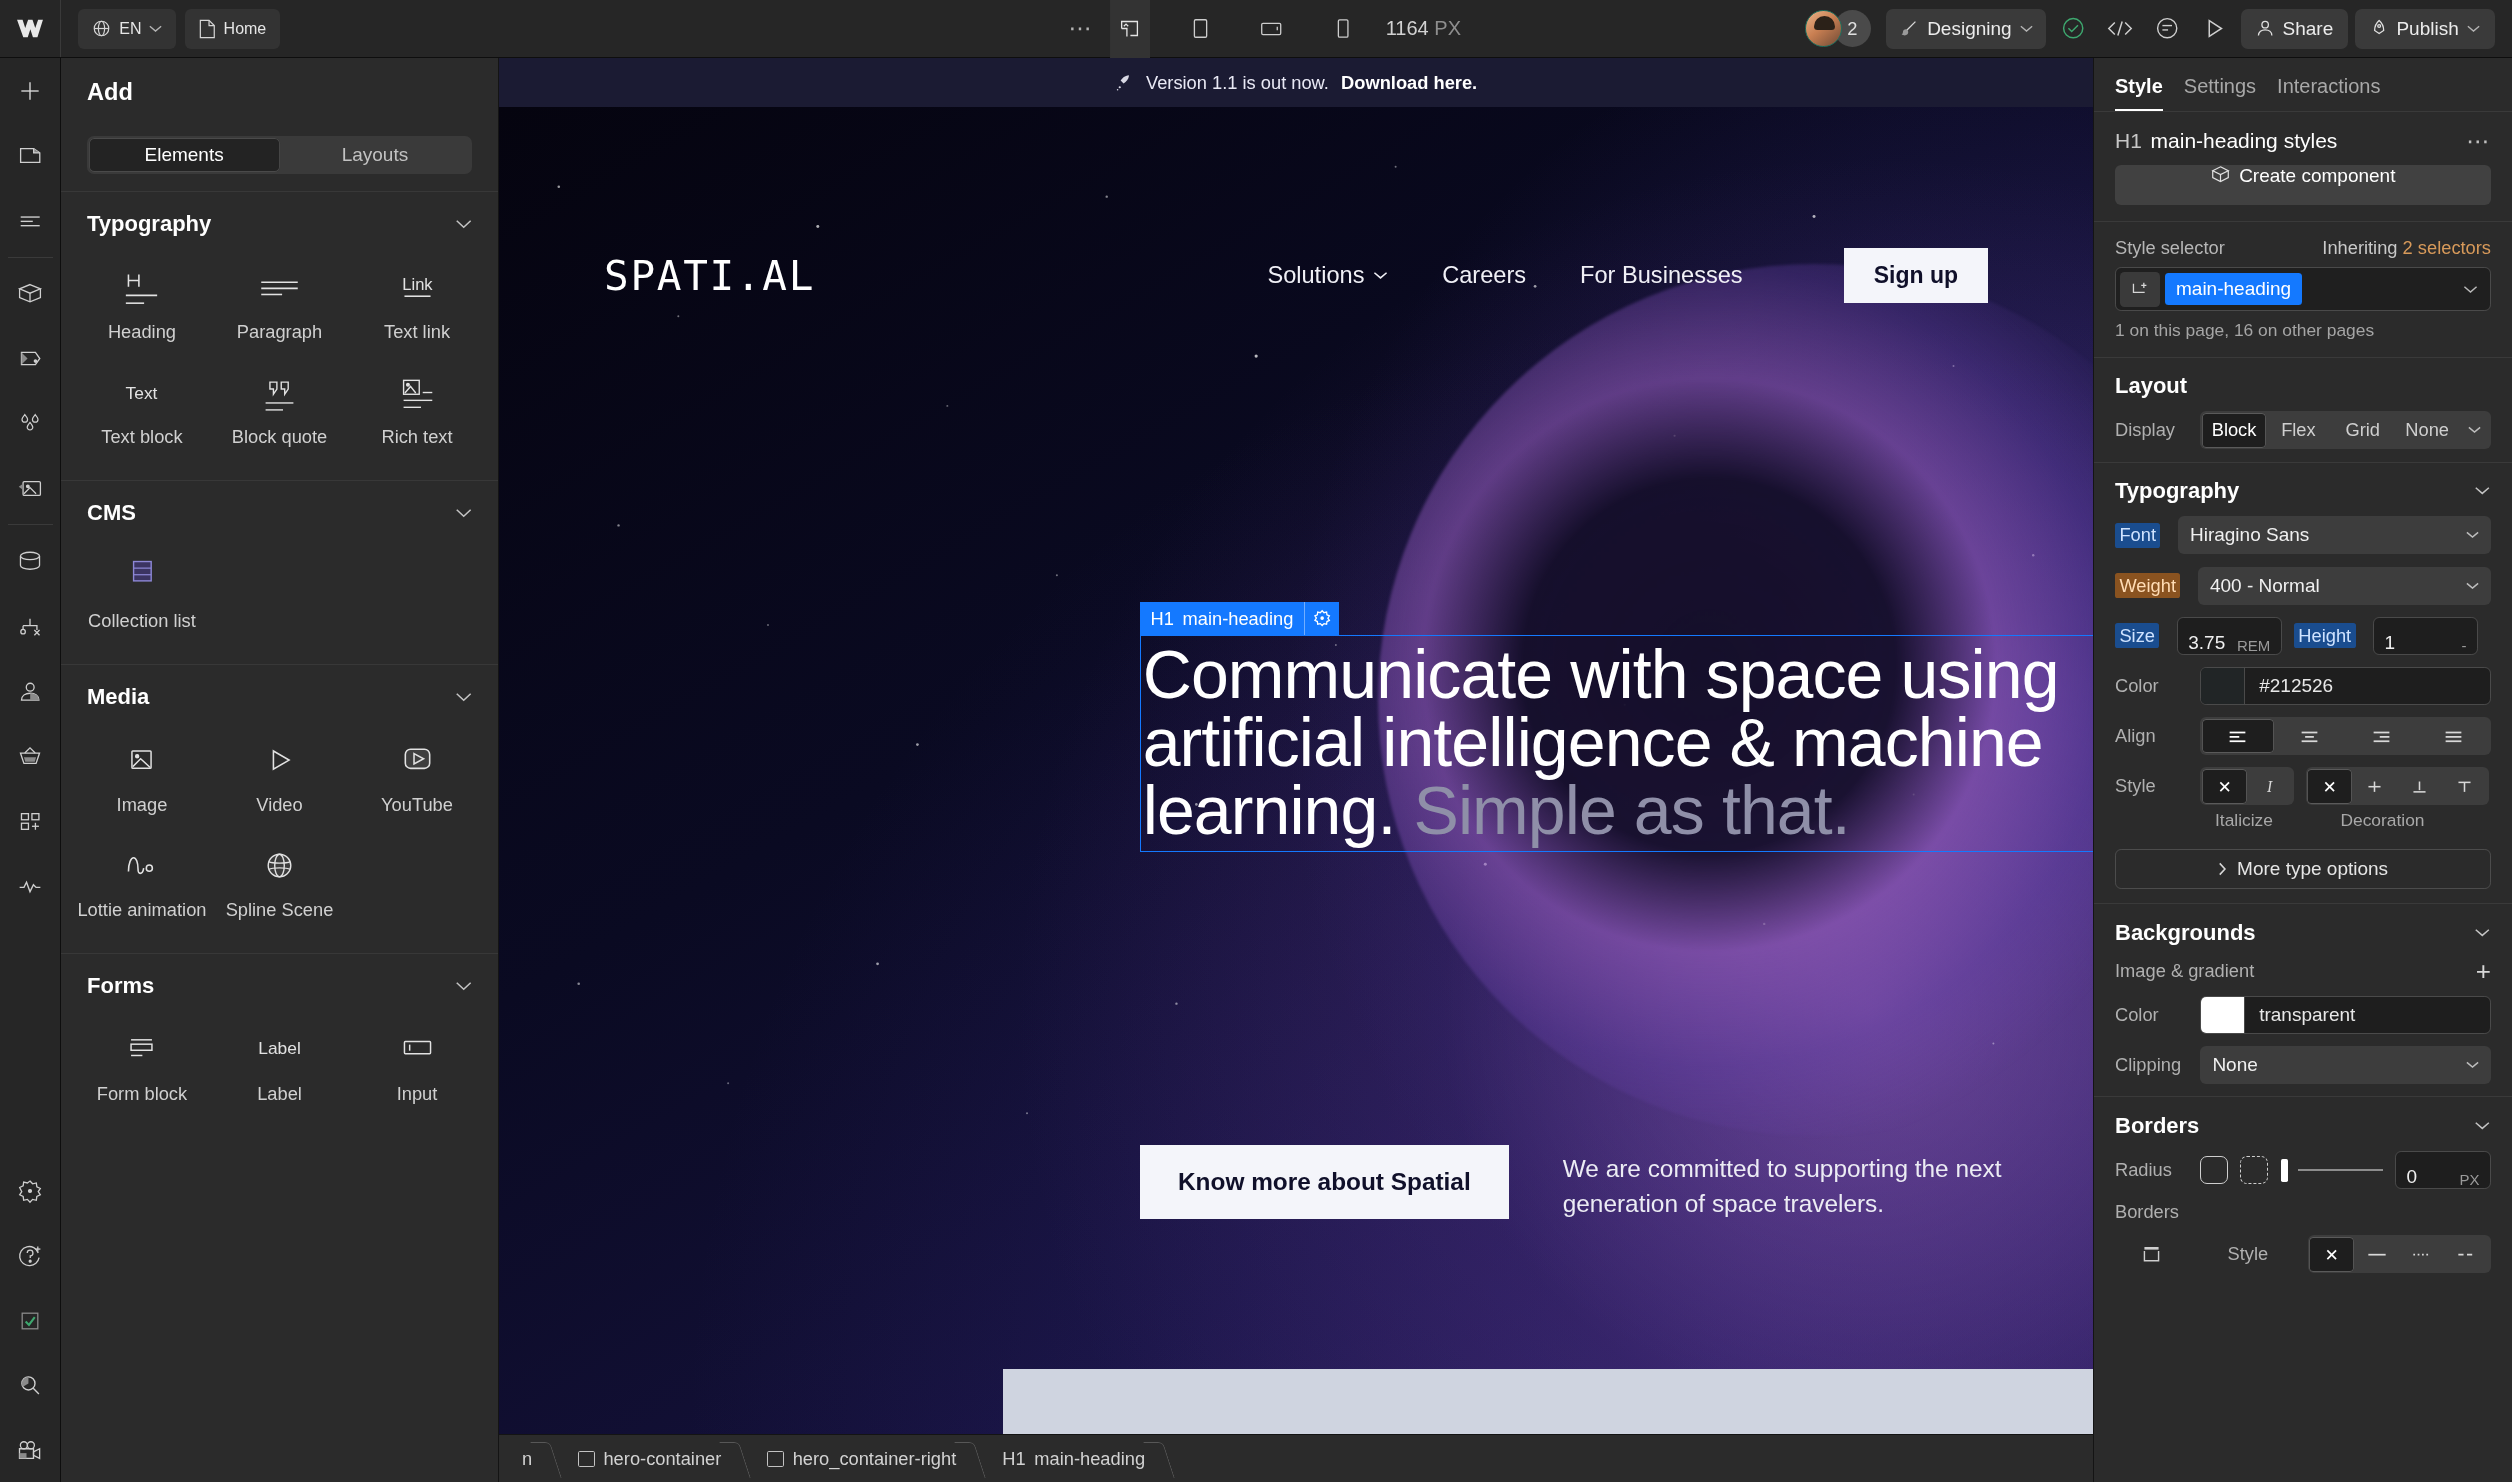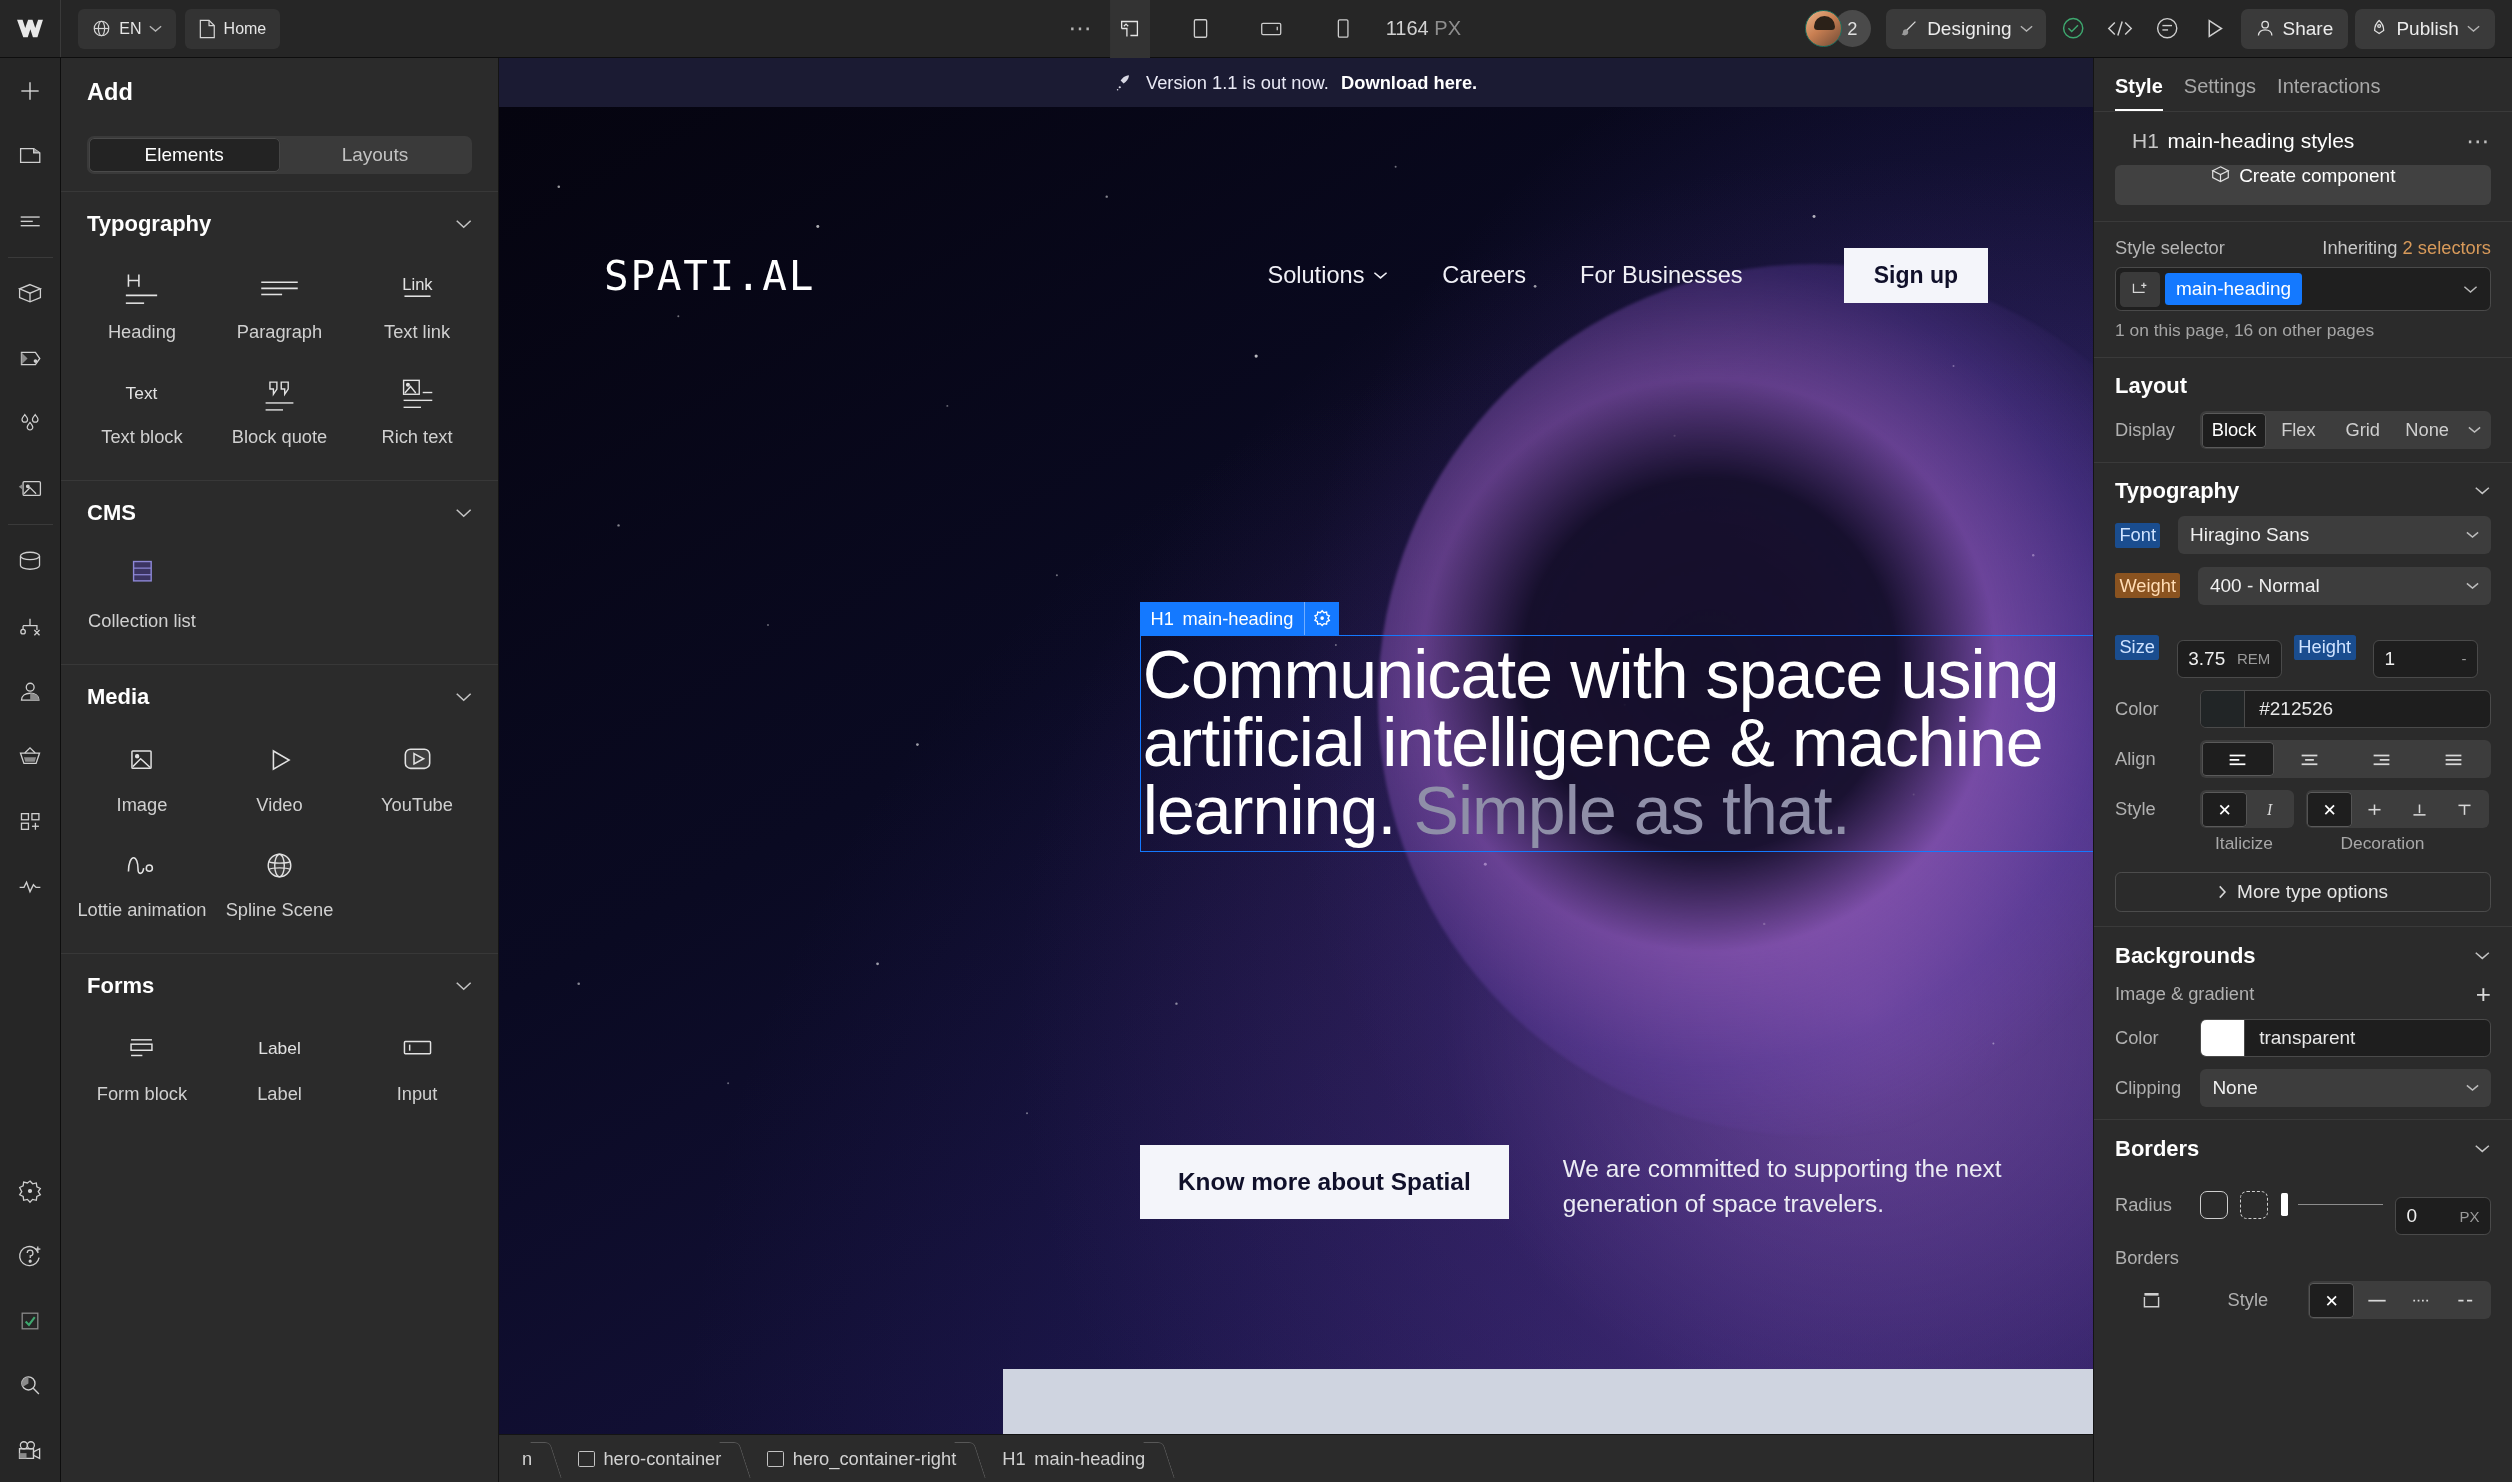--- a/index.html
+++ b/index.html
@@ -184,21 +184,21 @@
   .bx { width: 16.6px; height: 16.6px; border: 1.7px solid #c3c3c3; border-radius: 1.7px; }
 
   
   .style {
     width: 419px; background: #2b2b2b; border-left: 0.9px solid #141414; flex: 0 0 419px;
     display: flex; flex-direction: column; overflow: hidden;
   }
   .sp-tabs { display: flex; gap: 21px; padding: 17.4px 21px 0; border-bottom: 0.9px solid #3a3a3a; }
   .sp-tab { font-size: 20px; color: #a8a8a8; padding-bottom: 10.5px; cursor: pointer; border-bottom: 2.6px solid transparent; }
   .sp-tab.active { color: #fff; font-weight: bold; border-bottom-color: #fff; }
-  .sp-row { display: flex; align-items: center; padding: 0 21px; margin-left: 17px; }
+  .sp-row { display: flex; align-items: center; padding: 0 21px; }
   .sp-elhdr { justify-content: space-between; padding-top: 15.7px; padding-bottom: 10.5px; }
   .sp-elname { font-size: 21px; color: #fff; }
   .sp-elname .tag { color: #c7c7c7; margin-right: 8.7px; }
   .dots { color: #c0c0c0; font-size: 23px; cursor: pointer; letter-spacing: 1.7px; }
   .cc-btn {
     margin: 0 21px 15.7px; height: 40px; background: #414141; border-radius: 6.1px;
     display: flex; justify-content: center; gap: 9.6px;
     color: #fff; font-size: 19px; cursor: pointer;
   }
   .divider { height: 0.9px; background: #3a3a3a; }
@@ -229,21 +229,21 @@
   .segopt { flex: 1; display: flex; align-items: center; justify-content: center; font-size: 18.3px; color: #cfcfcf; border-radius: 4.4px; cursor: pointer; height: 100%; }
   .segopt.active { background: #1e1e1e; color: #fff; box-shadow: 0 0 0 0.9px #5a5a5a inset; }
   .segcaret { width: 30px; display: flex; align-items: center; justify-content: center; color: #bdbdbd; cursor: pointer; }
   .sel {
     flex: 1; height: 38px; background: #3d3d3d; border-radius: 6.1px; display: flex; align-items: center;
     padding: 0 12.2px; color: #f0f0f0; font-size: 19px; cursor: pointer;
   }
   .sel .cv { margin-left: auto; color: #bdbdbd; }
   .numfield {
     height: 38px; background: #1e1e1e; border: 0.9px solid #4a4a4a; border-radius: 6.1px;
-    display: flex; align-items: center; padding: 0 10.5px; color: #f0f0f0; font-size: 19px; cursor: text; margin-top: 23px;
+    display: flex; align-items: flex-end; padding: 0 10.5px; color: #f0f0f0; font-size: 19px; cursor: text;
   }
   .numfield .u { margin-left: auto; color: #9a9a9a; font-size: 15px; }
   .swfield {
     flex: 1; height: 38px; background: #1e1e1e; border: 0.9px solid #4a4a4a; border-radius: 6.1px;
     display: flex; align-items: center; overflow: hidden; cursor: pointer;
   }
   .sw { width: 44px; height: 100%; flex: 0 0 44px; border-right: 0.9px solid #4a4a4a; }
   .swfield .val { padding-left: 14px; color: #e8e8e8; font-size: 19px; }
   .iconbar { flex: 1; height: 38px; background: #3d3d3d; border-radius: 6.1px; display: flex; padding: 1.7px; }
   .iconbar .ib { flex: 1; display: flex; align-items: center; justify-content: center; border-radius: 4.4px; color: #d8d8d8; cursor: pointer; }

